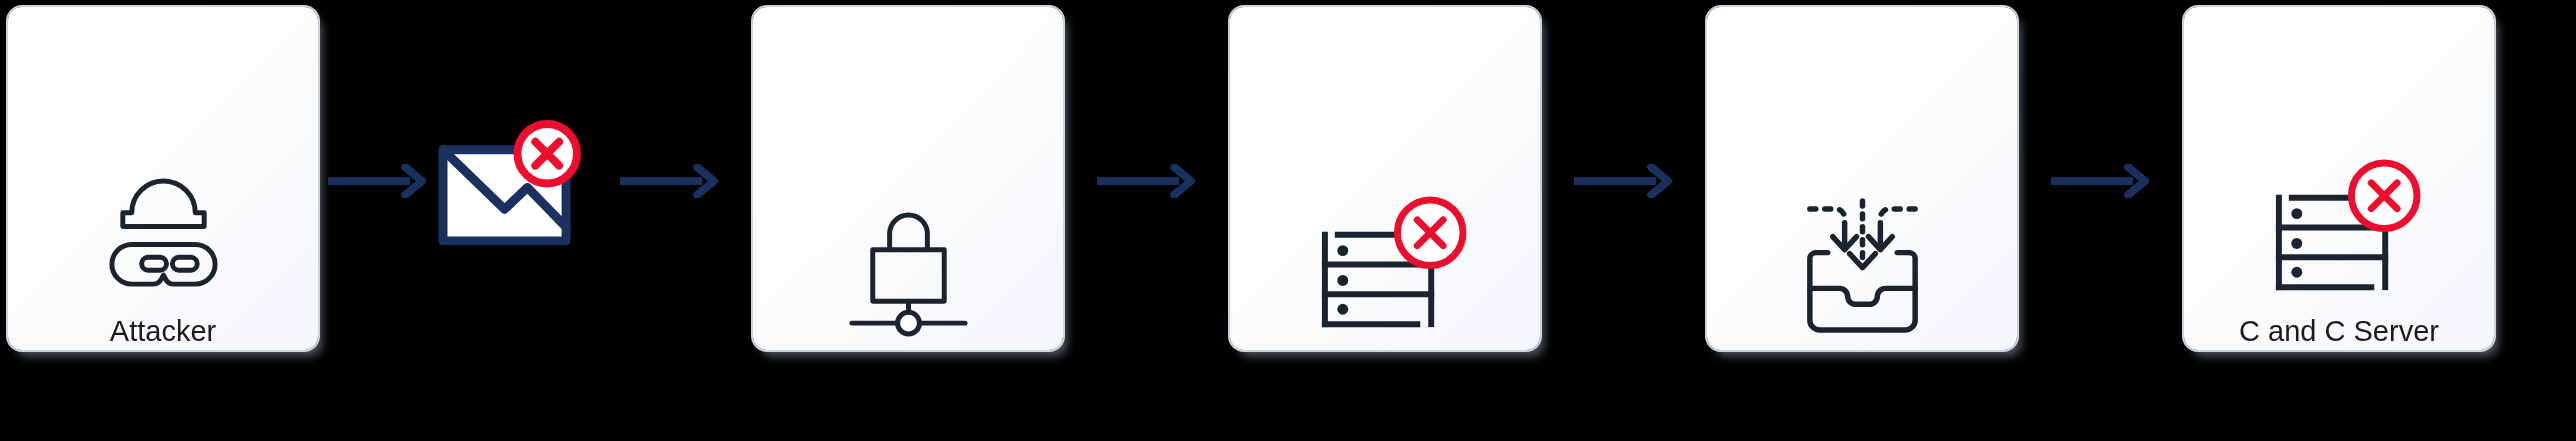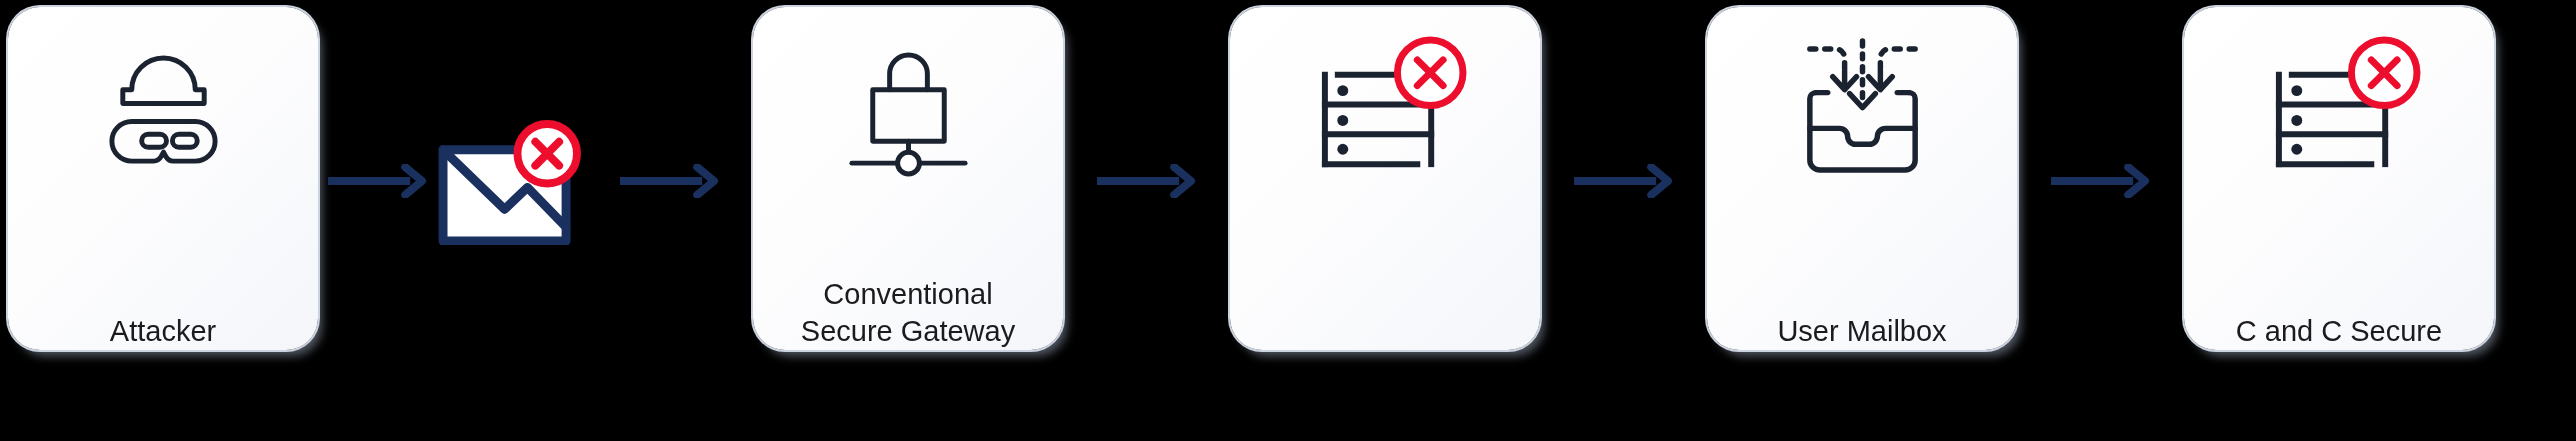--- a/index.html
+++ b/index.html
@@ -27,28 +27,28 @@
   }
 
   
   .node-card {
     position: relative;
     width: 310px;
     height: 343px;
     flex: 0 0 310px;
     margin-top: 7px;
     background: linear-gradient(135deg, #ffffff 0%, #fdfdfe 45%, #f4f6fa 100%);
-    border-radius: 32px;
+    border-radius: 14px;
     box-shadow:
       0 0 0 2px #ccd3e0,
       6px 8px 10px -2px rgba(150,160,180,0.55);
     display: flex;
     flex-direction: column;
     align-items: center;
-    justify-content: space-between;
+    justify-content: flex-end;
     box-sizing: border-box;
   }
 
   .card-icon {
     margin-top: 24px;
     height: 159px;
     display: flex;
     align-items: center;
     justify-content: center;
   }
@@ -173,22 +173,20 @@
           <rect x="39" y="50" width="72" height="52"></rect>
 
           <line x1="75" y1="102" x2="75" y2="116"></line>
 
           <line x1="18" y1="124" x2="132" y2="124"></line>
 
           <circle cx="75" cy="124" r="11" fill="#ffffff"></circle>
         </g>
       </svg>
     </div>
-    <div class="card-label two-line">Conventional
-Secure Gateway</div>
   </div>
 
   <div class="connector mid">
     <div class="arrow-wrap">
       <svg class="arrow-svg" width="99" height="34" viewBox="0 0 100 34">
         <line x1="0" y1="17" x2="83" y2="17" stroke="#1a3160" stroke-width="8"></line>
         <polyline points="78,3 95,17 78,31" fill="none" stroke="#1a3160" stroke-width="8" stroke-linecap="round" stroke-linejoin="round"></polyline>
       </svg>
     </div>
   </div>
@@ -251,21 +249,20 @@
           <polyline points="62,63 75,77 88,63"></polyline>
 
           <path d="M28 62 H40"></path>
           <path d="M110 62 H122"></path>
           <path d="M28 62 a6 6 0 0 0 -6 6 V130 a10 10 0 0 0 10 10 H118 a10 10 0 0 0 10 -10 V68 a6 6 0 0 0 -6 -6"></path>
 
           <path d="M22 98 H52 a8 8 0 0 1 8 8 a8 8 0 0 0 8 8 H82 a8 8 0 0 0 8 -8 a8 8 0 0 1 8 -8 H128"></path>
         </g>
       </svg>
     </div>
-    <div class="card-label">User Mailbox</div>
   </div>
 
   <div class="connector mid">
     <div class="arrow-wrap">
       <svg class="arrow-svg" width="99" height="34" viewBox="0 0 100 34">
         <line x1="0" y1="17" x2="83" y2="17" stroke="#1a3160" stroke-width="8"></line>
         <polyline points="78,3 95,17 78,31" fill="none" stroke="#1a3160" stroke-width="8" stroke-linecap="round" stroke-linejoin="round"></polyline>
       </svg>
     </div>
   </div>
@@ -286,19 +283,19 @@
           <circle cx="45" cy="86" r="5.5"></circle>
           <circle cx="45" cy="115" r="5.5"></circle>
         </g>
         <circle cx="133" cy="38" r="33" fill="#ffffff" stroke="#ed0e2e" stroke-width="7"></circle>
         <g stroke="#ed0e2e" stroke-width="7" stroke-linecap="round">
           <line x1="120" y1="25" x2="146" y2="51"></line>
           <line x1="146" y1="25" x2="120" y2="51"></line>
         </g>
       </svg>
     </div>
-    <div class="card-label">C and C Secure</div>
+    <div class="card-label">C and C Server</div>
   </div>
 
   <div class="spacer-right"></div>
 
 </div>
 
 
 </body></html>

